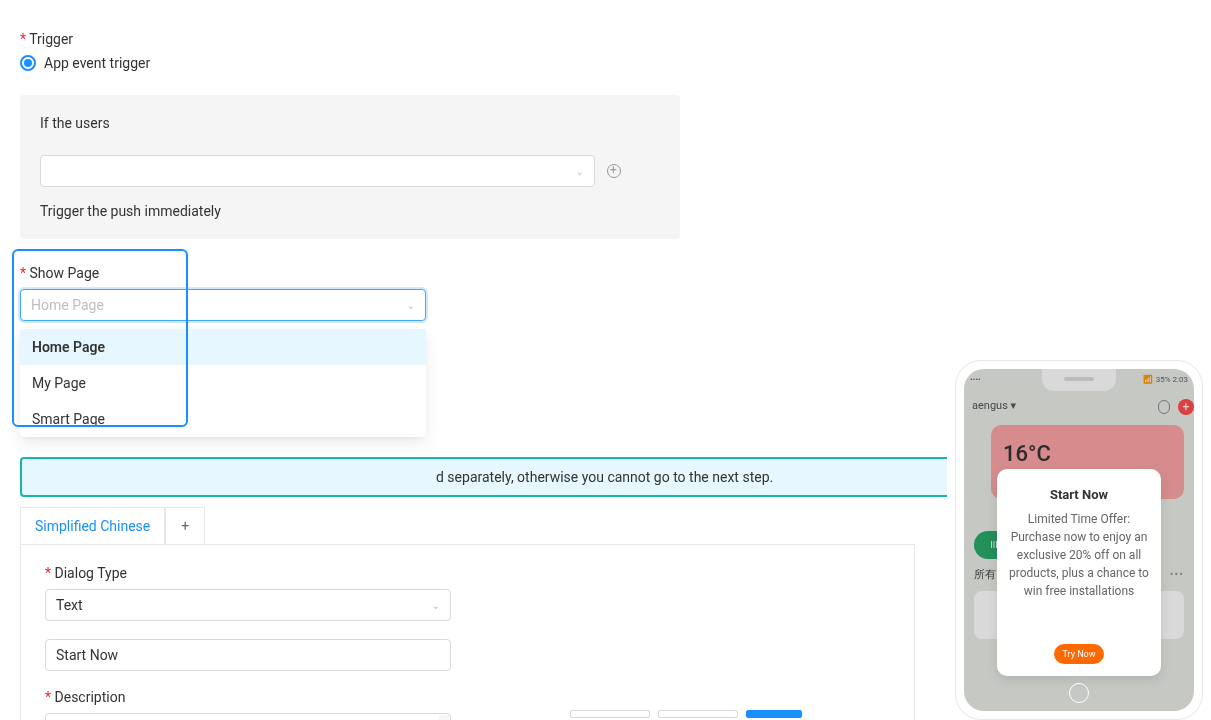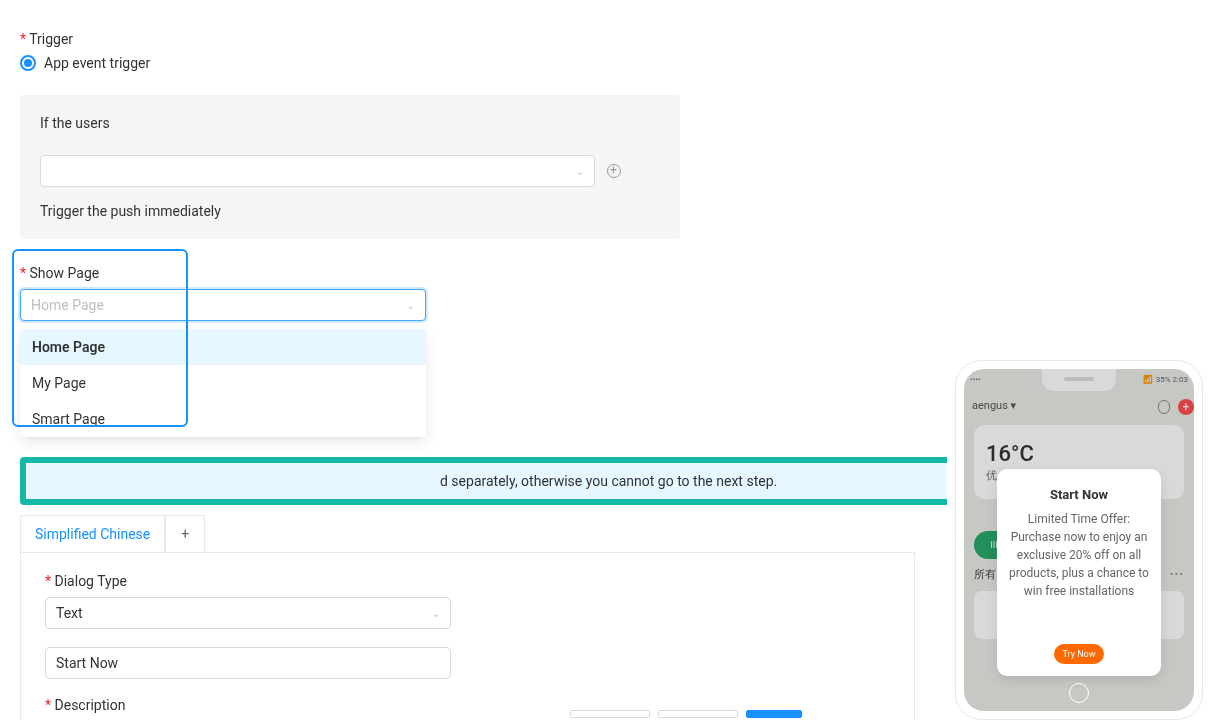--- a/index.html
+++ b/index.html
@@ -18,21 +18,21 @@
     .select-arrow { color: #bfbfbf; font-size: 10px; }
     .add-icon { width: 14px; height: 14px; border: 1px solid #999; border-radius: 50%; position: relative; cursor: pointer; }
     .add-icon::before { content: "+"; position: absolute; top: -2px; left: 2px; font-size: 12px; color: #999; }
     .show-page-section { position: relative; margin-bottom: 24px; }
     .show-page-highlight { position: absolute; top: -16px; left: -8px; width: 176px; height: 178px; border: 2px solid #1890ff; border-radius: 6px; pointer-events: none; z-index: 5; }
     .show-page-select { width: 406px; height: 32px; border: 1px solid #40a9ff; border-radius: 4px; background: #fff; display: flex; align-items: center; justify-content: space-between; padding: 0 10px; cursor: pointer; box-shadow: 0 0 0 2px rgba(24,144,255,0.2); }
     .show-page-select .placeholder { color: #bfbfbf; }
     .dropdown { position: absolute; top: 64px; left: 0; width: 406px; background: #fff; border-radius: 4px; box-shadow: 0 3px 6px -4px rgba(0,0,0,0.12), 0 6px 16px 0 rgba(0,0,0,0.08); z-index: 3; overflow: hidden; }
     .dropdown-item { padding: 10px 12px; cursor: pointer; }
     .dropdown-item.selected { background: #e6f7ff; font-weight: 600; }
-    .info-bar { background: #e6f7ff; border: 6px solid #14b8a6; border-radius: 4px; padding: 10px 14px; width: 1063px; margin-bottom: 10px; position: relative; z-index: 1; overflow: hidden; white-space: nowrap; text-indent: 400px; }
+    .info-bar { background: #e6f7ff; border: 2px solid #14b8a6; border-radius: 4px; padding: 10px 14px; width: 1063px; margin-bottom: 10px; position: relative; z-index: 1; overflow: hidden; white-space: nowrap; text-indent: 400px; }
     .tabs-row { display: flex; align-items: flex-end; margin-bottom: 0; }
     .tab { padding: 10px 14px; border: 1px solid #e8e8e8; border-bottom: none; background: #fff; cursor: pointer; }
     .tab.active { color: #1890ff; }
     .tab.plus { width: 40px; text-align: center; color: #666; }
     .content-box { width: 895px; border: 1px solid #e8e8e8; padding: 20px 24px; }
     .field-group { margin-bottom: 18px; }
     .field-label { margin-bottom: 8px; }
     .input { width: 406px; height: 32px; border: 1px solid #d9d9d9; border-radius: 4px; padding: 0 10px; display: flex; align-items: center; justify-content: space-between; }
     .input.textarea { height: auto; min-height: 24px; padding: 6px 10px; position: relative; }
     .input.desc { overflow: hidden; }
@@ -40,21 +40,21 @@
     .right-panel { width: 264px; padding: 0; display: flex; align-items: flex-start; justify-content: center; }
     .phone-frame { width: 248px; height: 360px; border: 1px solid #e8e8e8; border-radius: 26px; margin-top: 360px; position: relative; overflow: hidden; background: #fff; padding: 8px; }
     .phone-screen { width: 100%; height: 100%; background: #e8ece6; border-radius: 20px; position: relative; overflow: hidden; }
     .notch { position: absolute; top: 0; left: 50%; transform: translateX(-50%); width: 74px; height: 22px; background: #fff; border-bottom-left-radius: 12px; border-bottom-right-radius: 12px; z-index: 2; }
     .status-bar { position: absolute; top: 0; left: 0; right: 0; height: 20px; display: flex; justify-content: space-between; align-items: center; padding: 0 6px; font-size: 8px; color: #666; z-index: 1; }
     .status-right { display: flex; align-items: center; gap: 2px; }
     .app-header { position: absolute; top: 26px; left: 8px; right: 0; padding: 4px 0; display: flex; align-items: flex-start; justify-content: space-between; font-size: 11px; color: #555; }
     .header-right { display: flex; align-items: center; gap: 8px; }
     .mic-icon { width: 12px; height: 14px; border: 1px solid #888; border-radius: 6px; position: relative; }
     .plus-btn { width: 16px; height: 16px; background: #ff4d4f; border-radius: 50%; color: #fff; font-size: 12px; display: flex; align-items: center; justify-content: center; }
-    .weather-card { position: absolute; top: 56px; left: 10px; right: 10px; background: #ffffff; border-radius: 10px; padding: 16px 12px; }
+    .weather-card { position: absolute; top: 56px; left: 27px; right: 10px; background: #fca5a5; border-radius: 10px; padding: 16px 12px; }
     .temp { font-size: 22px; font-weight: 500; color: #333; margin-bottom: 2px; }
     .temp-sub { font-size: 11px; color: #666; }
     .green-pill { position: absolute; top: 162px; left: 10px; width: 40px; height: 28px; background: #2aa96b; border-radius: 14px; color: #fff; font-size: 9px; display: flex; align-items: center; justify-content: center; }
     .row-under { position: absolute; top: 198px; left: 10px; right: 10px; display: flex; justify-content: space-between; align-items: center; font-size: 11px; color: #444; }
     .dots { letter-spacing: 1px; color: #999; }
     .bottom-cards { position: absolute; top: 222px; left: 10px; right: 10px; display: flex; gap: 8px; }
     .mini-card { flex: 1; height: 48px; background: #fff; border-radius: 8px; }
     .modal { position: absolute; top: 100px; left: 50%; transform: translateX(-50%); width: 164px; background: #fff; border-radius: 10px; padding: 18px 12px 12px; box-shadow: 0 4px 12px rgba(0,0,0,0.1); z-index: 5; }
     .modal-title { font-weight: 700; font-size: 13px; text-align: center; margin-bottom: 8px; }
     .modal-body { font-size: 12px; color: #666; text-align: center; line-height: 1.5; margin-bottom: 44px; word-break: break-word; }

